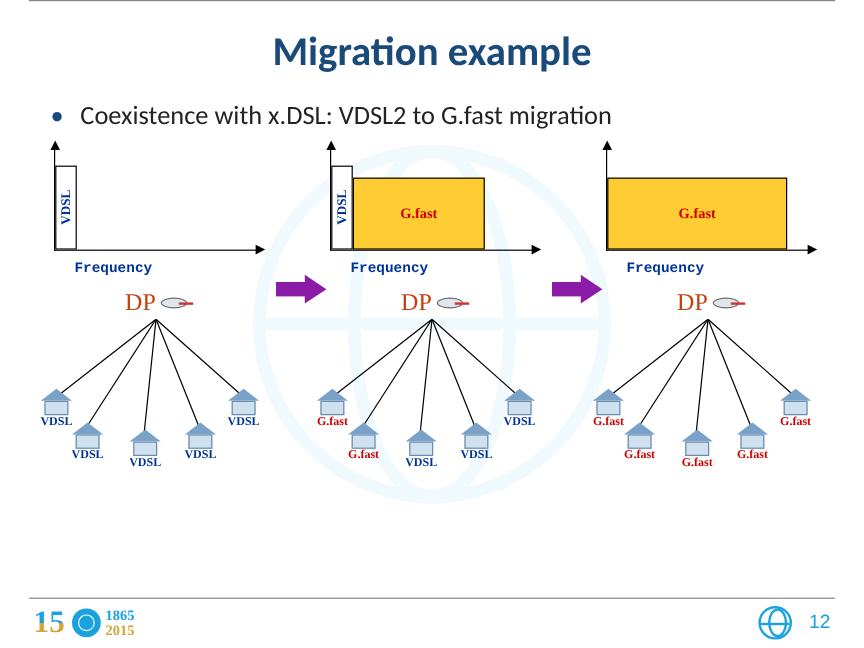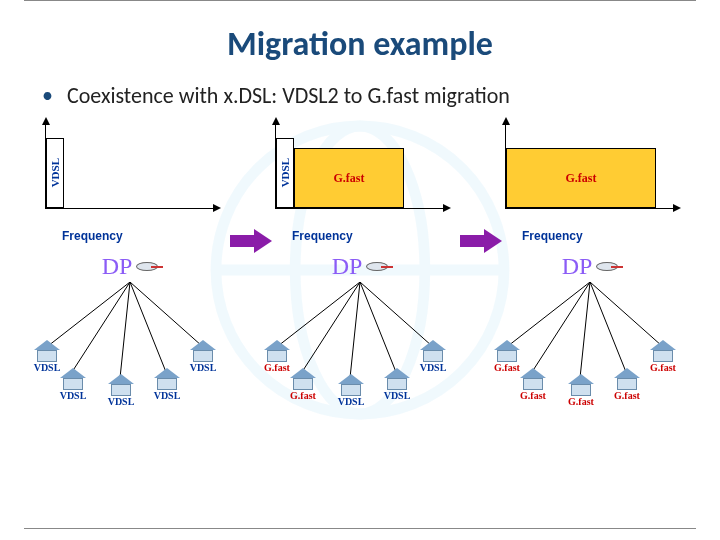--- a/index.html
+++ b/index.html
@@ -10,23 +10,23 @@
   .bullet .dot { color: #1a4a7a; margin-right: 14px; }
   .stages { display: flex; justify-content: space-between; align-items: flex-start; padding: 0 30px; }
   .stage { width: 200px; display: flex; flex-direction: column; align-items: center; }
   .spectrum { position: relative; width: 170px; height: 88px; border-left: 1.5px solid #000; border-bottom: 1.5px solid #000; margin-bottom: 2px; }
   .spectrum .arrow-up { position: absolute; left: -4px; top: -4px; width: 0; height: 0; border-left: 4px solid transparent; border-right: 4px solid transparent; border-bottom: 8px solid #000; }
   .spectrum .arrow-rt { position: absolute; right: -6px; bottom: -4px; width: 0; height: 0; border-top: 4px solid transparent; border-bottom: 4px solid transparent; border-left: 8px solid #000; }
   .band { position: absolute; bottom: 0; border: 1px solid #000; display: flex; align-items: center; justify-content: center; font-family: "Times New Roman", serif; }
   .vdsl-box { left: 0; width: 18px; height: 70px; background: #fff; }
   .vdsl-box .vtxt { writing-mode: vertical-rl; transform: rotate(180deg); font-size: 11px; font-weight: 700; color: #003399; }
   .gfast-box { background: #ffcc33; color: #c00; font-weight: 700; font-size: 12px; }
-  .xlabel { font-family: Liberation Sans, sans-serif; font-size: 12px; color: #003399; font-weight: 700; margin-top: 18px; align-self: flex-start; margin-left: 32px; }
+  .xlabel { font-family: Liberation Mono, monospace; font-size: 12px; color: #003399; font-weight: 700; margin-top: 6px; align-self: flex-start; margin-left: 32px; }
   .dp-row { display: flex; align-items: center; gap: 4px; margin: 10px 0 2px; }
-  .dp-label { font-family: "Times New Roman", serif; font-size: 24px; color: #8b5cf6; }
+  .dp-label { font-family: "Times New Roman", serif; font-size: 20px; color: #c2410c; }
   .dp-node { width: 22px; height: 9px; border: 1px solid #666; border-radius: 50%; background: #dfe6ee; position: relative; }
   .dp-node::after { content: ""; position: absolute; left: 14px; top: 3px; width: 12px; height: 2px; background: #c33; }
   .fan { position: relative; width: 200px; height: 120px; }
   .fan svg { position: absolute; left: 0; top: 0; }
   .house { position: absolute; width: 30px; text-align: center; }
   .house .roof { width: 0; height: 0; border-left: 13px solid transparent; border-right: 13px solid transparent; border-bottom: 10px solid #7aa2c9; margin: 0 auto; }
   .house .body { width: 20px; height: 12px; background: #cfe0ef; border: 1px solid #6a8cab; margin: 0 auto; }
   .hlabel { font-family: "Times New Roman", serif; font-size: 10px; font-weight: 700; }
   .lbl-vdsl { color: #003399; }
   .lbl-gfast { color: #c00; }
@@ -233,13 +233,25 @@
           <div class="body"></div>
           <div class="hlabel lbl-gfast">G.fast</div>
         </div>
     </div>
   </div>
 
 </div>
 
 <div class="footer">
   <div class="ruleF"></div>
+  <div class="anniv">
+    <span class="fif">15</span>
+    <span class="itu-badge"></span>
+    <span class="yrs">
+      <span>1865</span>
+      <span>2015</span>
+    </span>
+  </div>
+  <div class="right-foot">
+    <span class="globe"></span>
+    <span class="pg">12</span>
+  </div>
 </div>
 
 </body></html>

